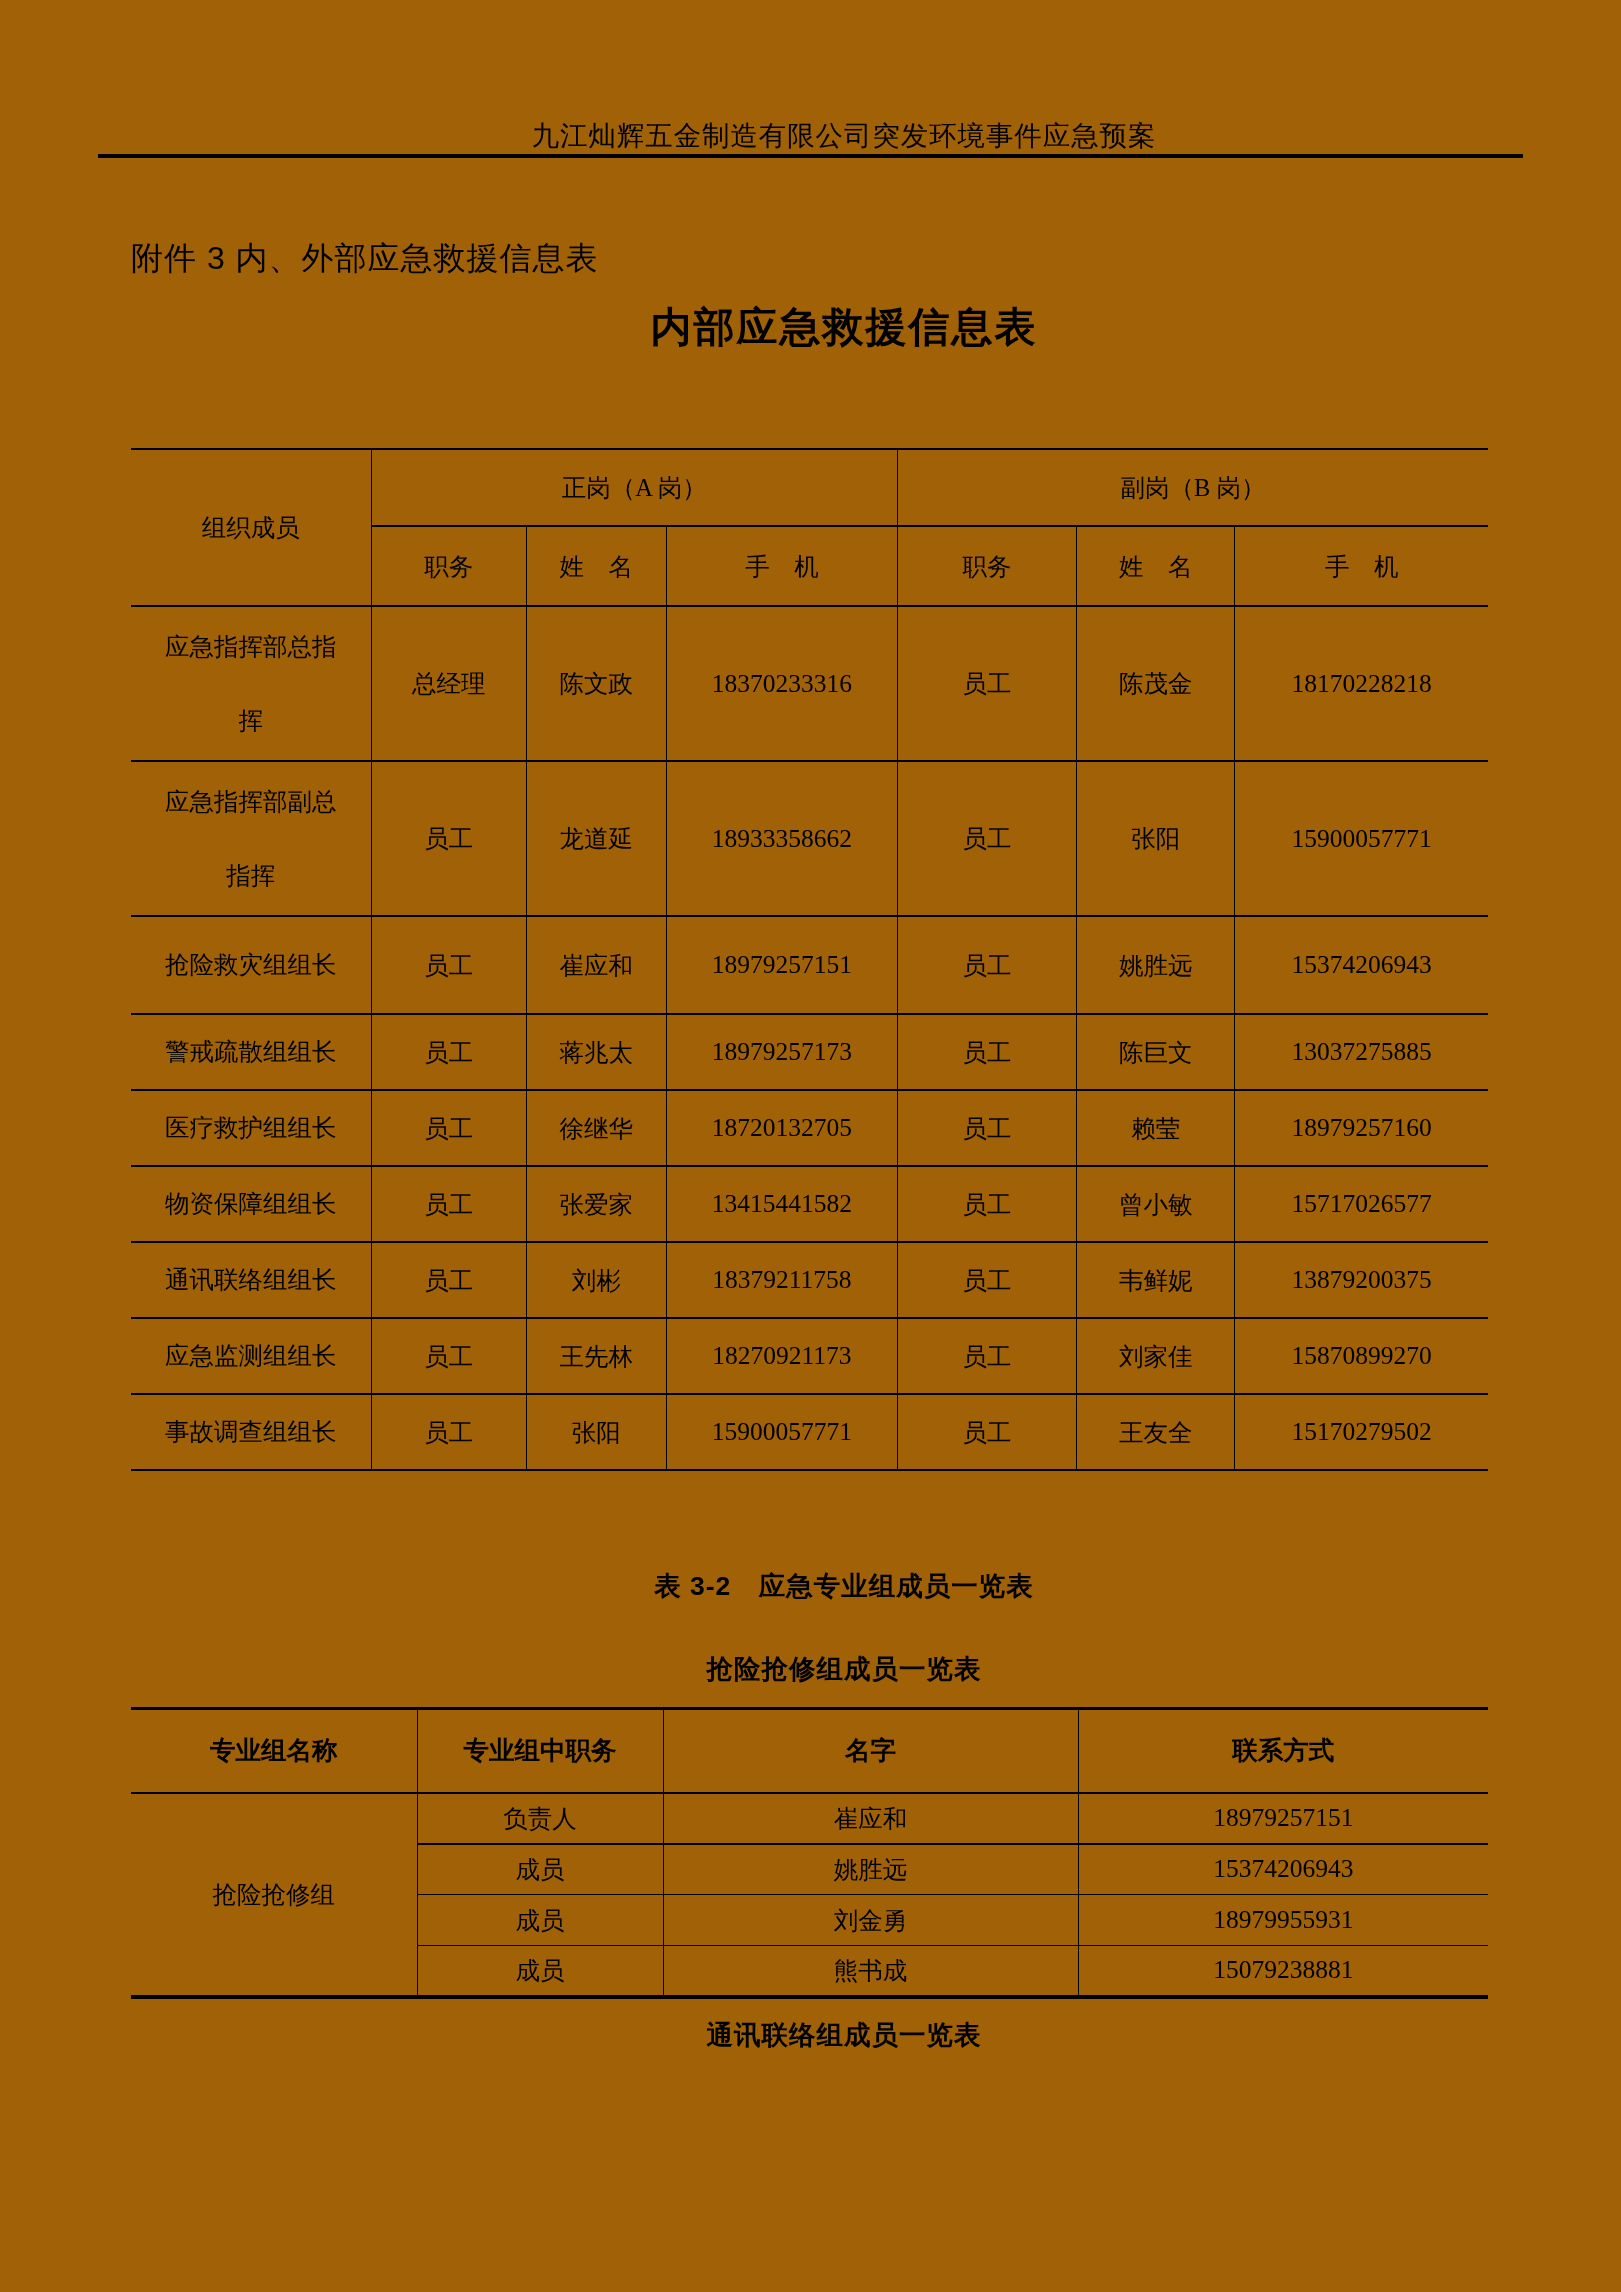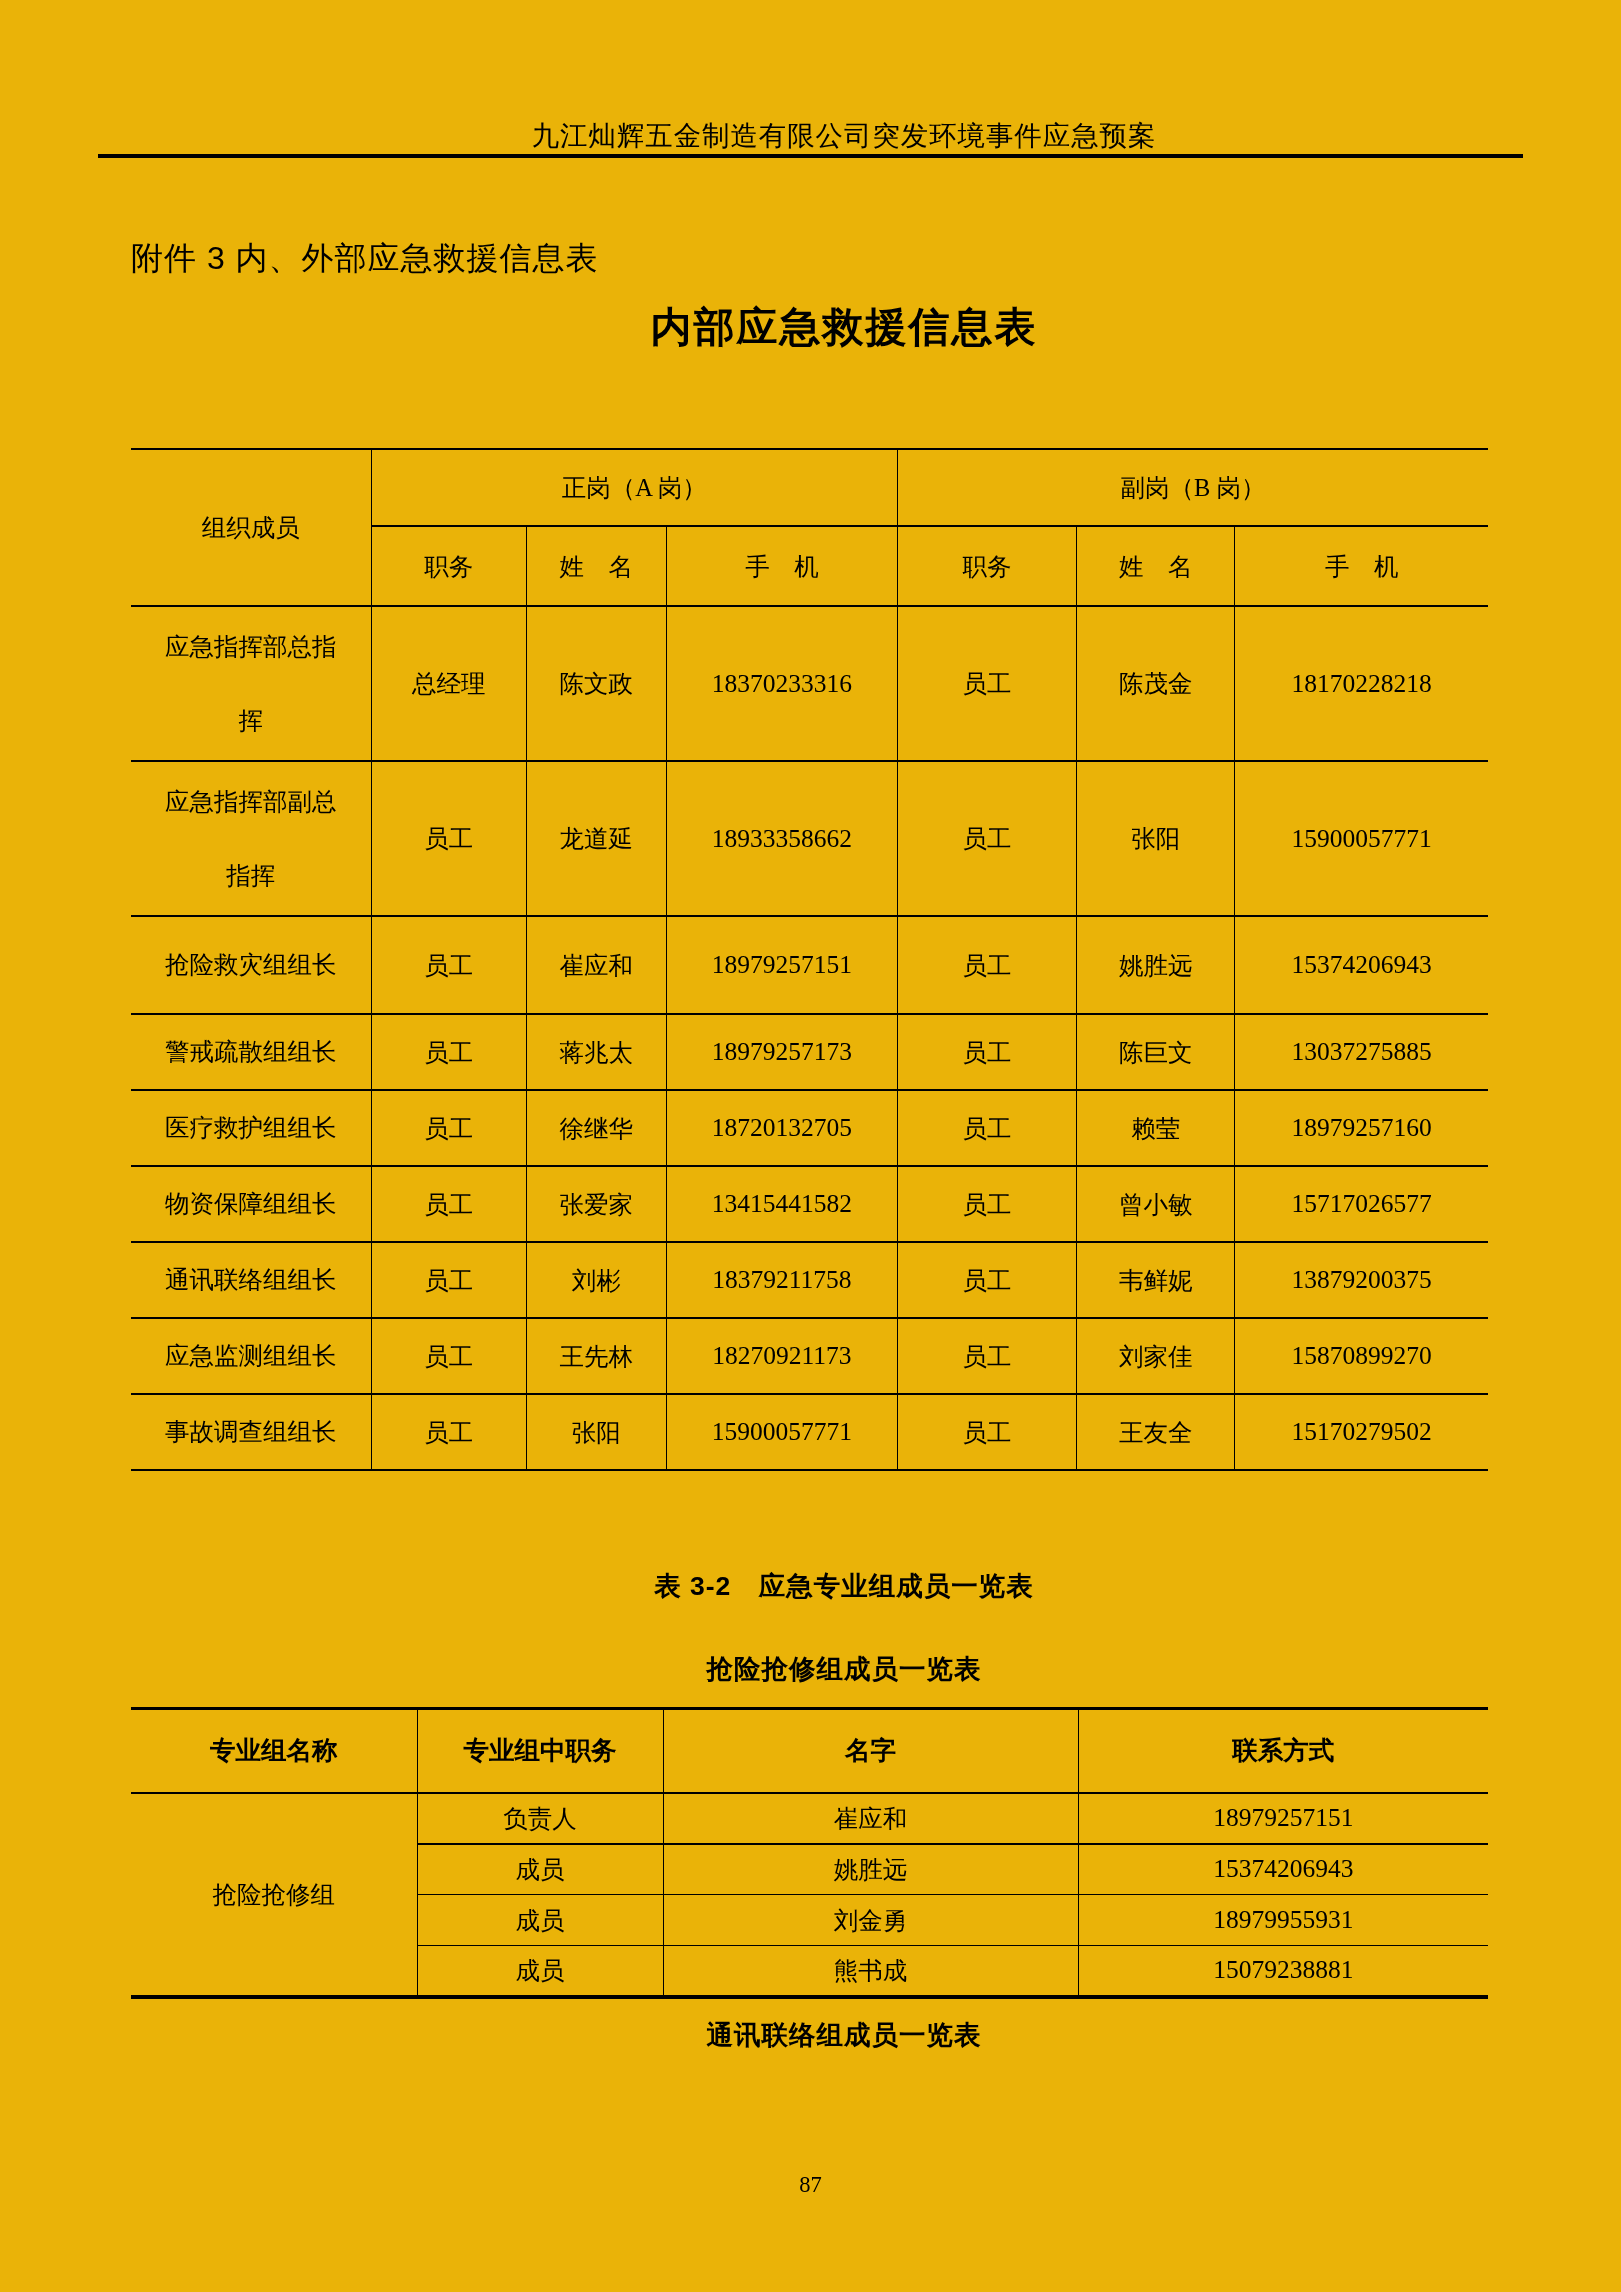--- a/index.html
+++ b/index.html
@@ -5,21 +5,21 @@
   * { margin: 0; padding: 0; box-sizing: border-box; }
   html, body { background: #ffffff; }
   body {
     font-family: "Liberation Serif", "DejaVu Serif", serif;
     color: #000;
   }
   .page {
     position: relative;
     width: 1621px;
     height: 2293px;
-    background: #eab308;
+    background: #a16207;
     overflow: hidden;
   }
 
   
   .doc-header {
     position: absolute;
     left: 165px; top: 118px; width: 1358px;
     text-align: center;
     font-size: 27.4px;
     letter-spacing: 1px;
@@ -284,16 +284,15 @@
         <tr>
           <td>成员</td>
           <td>熊书成</td>
           <td class="phone">15079238881</td>
         </tr>
       </tbody>
   </table>
 
   <div class="caption caption-next">通讯联络组成员一览表</div>
 
-  <div class="page-number">87</div>
 
 </div>
 
 
 </body></html>

